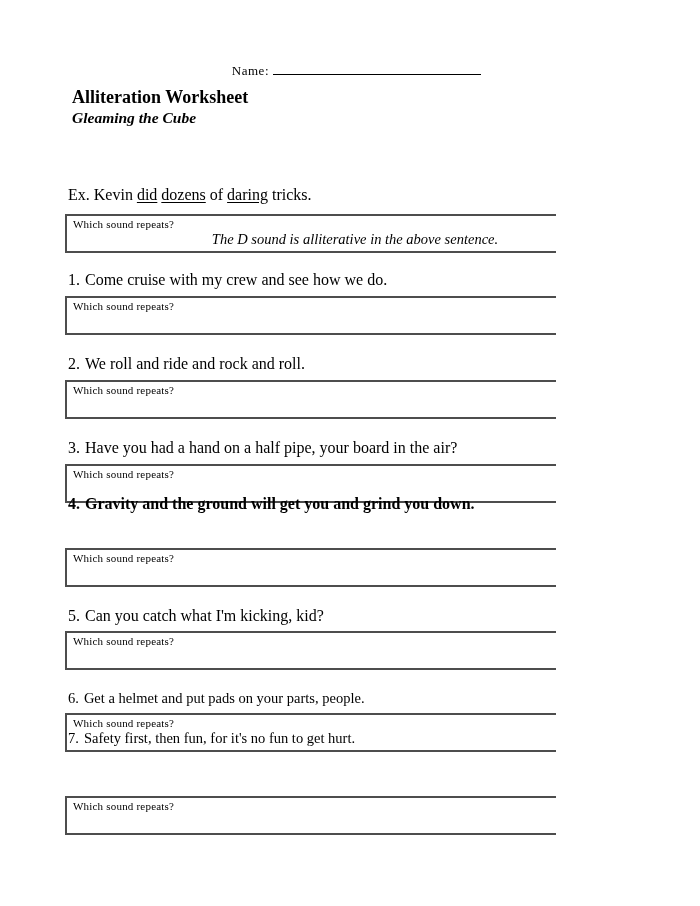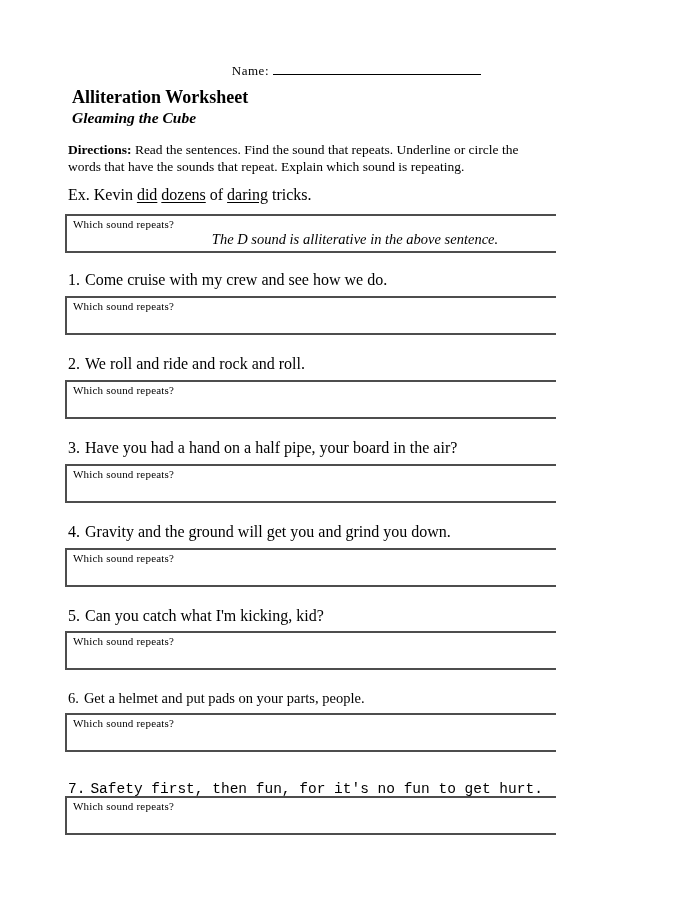--- a/index.html
+++ b/index.html
@@ -51,42 +51,39 @@
   }
   .example-answer {
     text-align:center; font-style:italic; font-size:14.5px; margin-top:1px;
   }
   
   .ex-sentence   { top:186px; }
   .ex-box        { top:214px; }
   .q0 .sentence-abs { top:271px; }  .q0 .box-abs { top:296px; }
   .q1 .sentence-abs { top:355px; }  .q1 .box-abs { top:380px; }
   .q2 .sentence-abs { top:439px; }  .q2 .box-abs { top:464px; }
-  .q3 .sentence-abs { top:523px; }  .q3 .box-abs { top:548px; }
+  .q3 .sentence-abs { top:495px;font-weight:bold; }  .q3 .box-abs { top:548px; }
   .q4 .sentence-abs { top:607px; }  .q4 .box-abs { top:631px; }
   .q5 .sentence-abs { top:690px; }  .q5 .box-abs { top:713px; }
-  .q6 .sentence-abs { top:781px;font-family:Liberation Mono, monospace; }  .q6 .box-abs { top:796px; }
+  .q6 .sentence-abs { top:730px; }  .q6 .box-abs { top:796px; }
   .q5 .sentence-abs, .q6 .sentence-abs { font-size:14.5px; }
   .q-number { margin-right:5px; }
 </style>
 </head>
 <body>
 
 <div class="page">
 
   <div class="name-row">
     <span>Name:</span><span class="name-line"></span>
   </div>
 
   <div class="title">Alliteration Worksheet</div>
   <div class="subtitle">Gleaming the Cube</div>
 
-  <div class="directions">
-    <b>Directions:</b><span> Read the sentences. Find the sound that repeats. Underline or circle the words that have the sounds that repeat. Explain which sound is repeating.</span>
-  </div>
 
   <svg class="clipart" viewBox="0 0 130 125" fill="none" stroke="#5a5a5a" stroke-width="1.6" stroke-linecap="round" stroke-linejoin="round">
 
     <path d="M52 17 Q57 3 74 4 Q87 6 89 16"></path>
     <path d="M47 21 Q68 11 93 17 L94 22 Q70 17 49 26 Z"></path>
     <path d="M62 8 L61 15 M70 6 L70 14 M78 6 L78 15"></path>
 
     <path d="M49 28 Q48 45 64 47 Q81 47 83 32 Q83 22 74 19 Q56 17 49 28"></path>
 
     <circle cx="60" cy="30" r="2.4"></circle>

